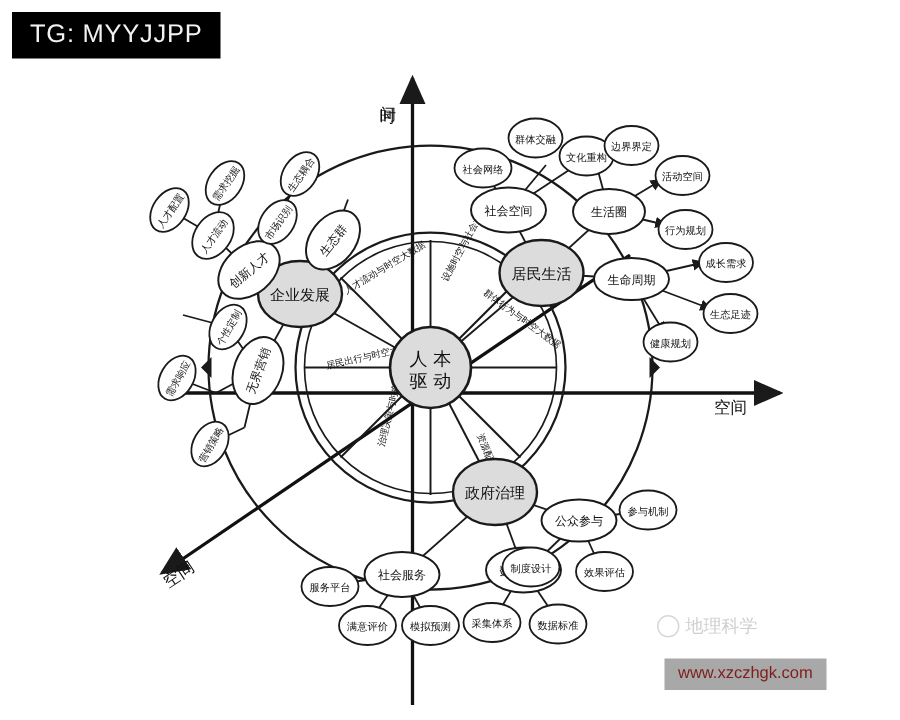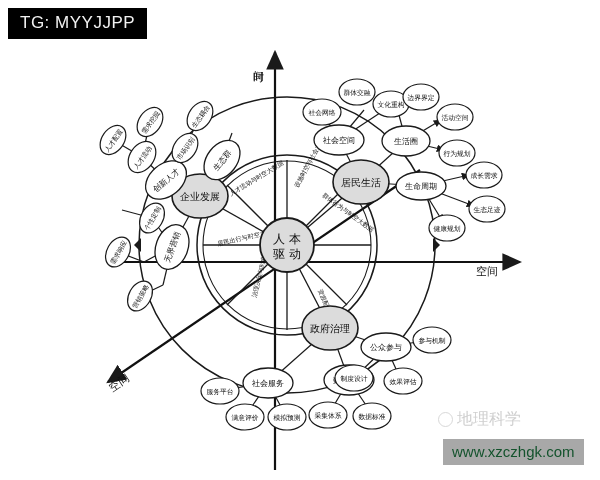--- a/index.html
+++ b/index.html
@@ -3,23 +3,23 @@
 <meta charset="utf-8">
 <style>
   html,body{margin:0;padding:0;background:#fff;}
   body{width:600px;height:480px;overflow:hidden;
        font-family:"DejaVu Sans","Liberation Sans",sans-serif;}
   #stage{position:relative;width:600px;height:480px;background:#ffffff;}
   #diagram{position:absolute;inset:0;}
   .tg-banner{position:absolute;left:8px;top:8px;background:#000000;color:#f2f2f2;
              font-size:17px;letter-spacing:.5px;padding:5px 12px 6px 12px;
              font-family:"Liberation Sans",sans-serif;}
-  .wm-url{position:absolute;left:443px;top:439px;background:#a8a8a8;color:#14532d;
-          font-size:15px;padding:4px 9px 5px 9px;font-family:"Liberation Sans",sans-serif;}
-  .wm-brand{position:absolute;left:438px;top:409px;color:#cfcfcf;font-size:16px;
+  .wm-url{position:absolute;left:443px;top:439px;background:#a8a8a8;color:#7f1d1d;
+          font-size:11px;padding:4px 9px 5px 9px;font-family:"Liberation Sans",sans-serif;}
+  .wm-brand{position:absolute;left:438px;top:409px;color:#cfcfcf;font-size:12px;
             display:flex;align-items:center;gap:4px;font-family:"DejaVu Sans",sans-serif;}
   .wm-brand .mark{display:inline-block;width:13px;height:13px;border-radius:50%;
                   border:1.5px solid #d8d8d8;}
   text{font-family:"DejaVu Sans","Liberation Sans",sans-serif;}
 </style>
 </head>
 <body>
 
 <div id="stage">
 

